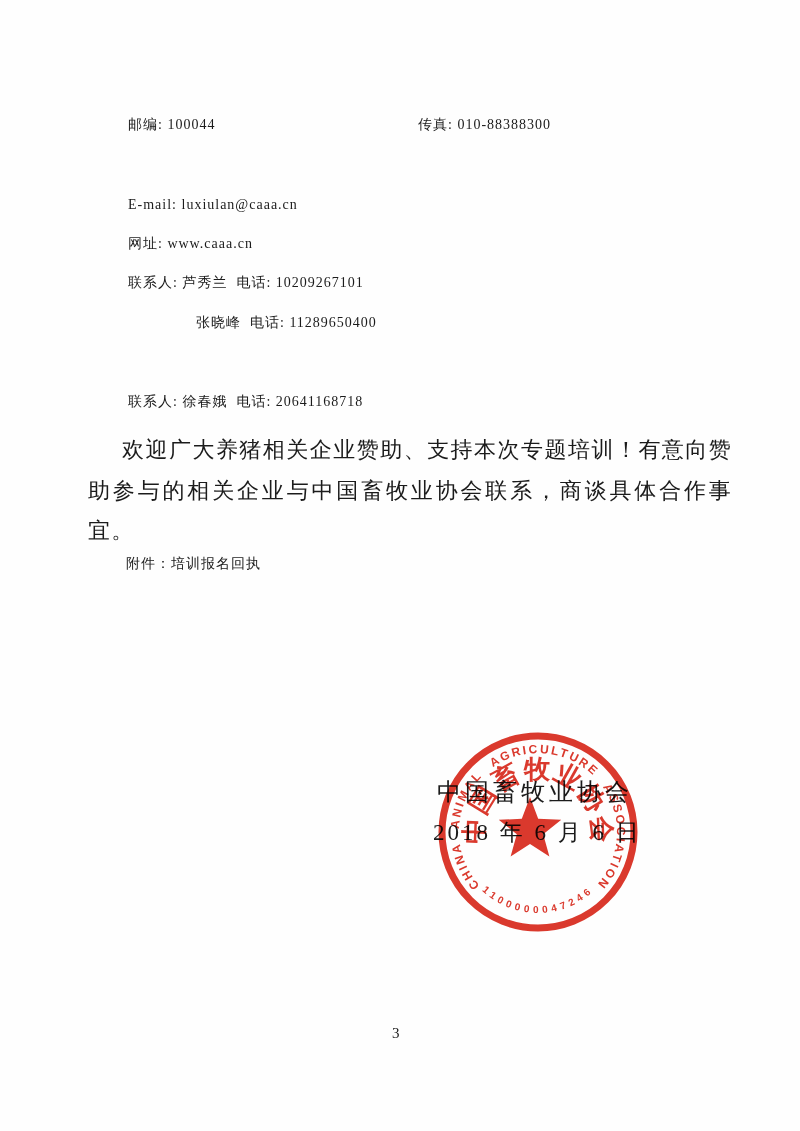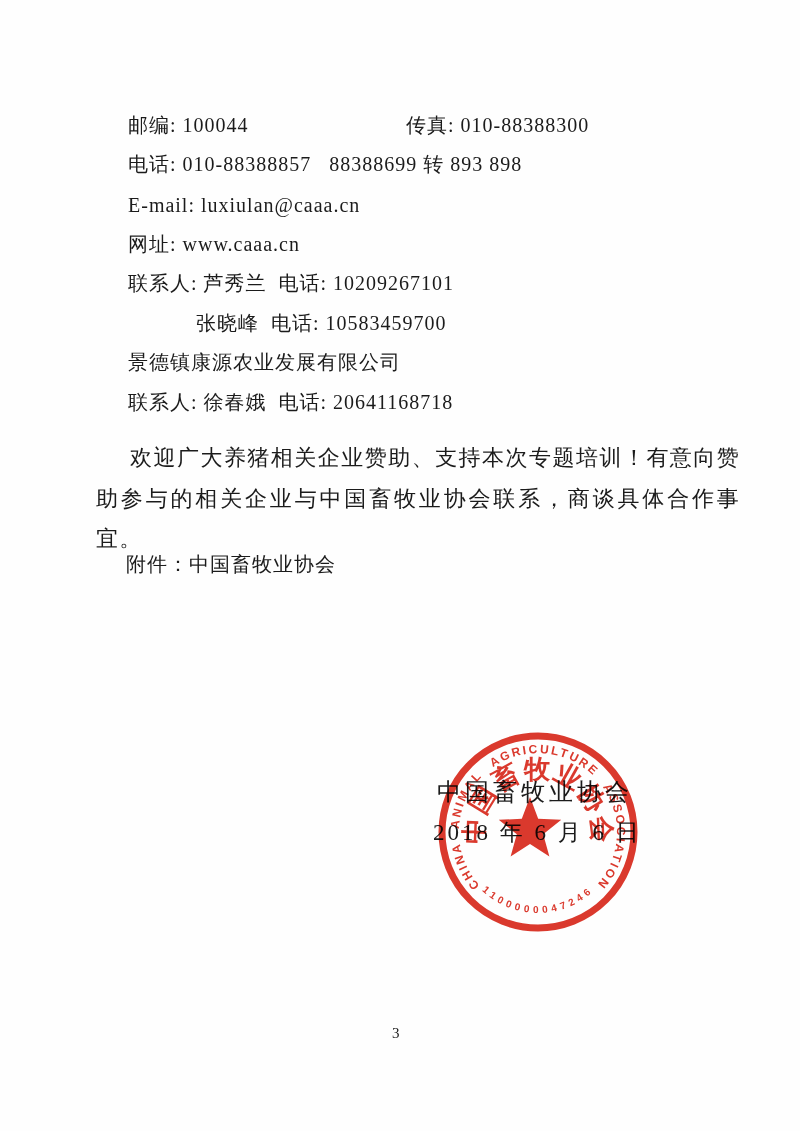--- a/index.html
+++ b/index.html
@@ -7,30 +7,30 @@
     position:relative;
     width:800px;height:1131px;
     margin:0 auto;
     background:#fefefe;
     overflow:hidden;
     font-family:"Liberation Serif","DejaVu Serif",serif;
     color:#1b1b1b;
   }
   .ln{
     position:absolute;
-    font-size:20px;
+    font-size:14px;
     letter-spacing:1px;
     white-space:pre;
     line-height:26px;
   }
   .para{
     position:absolute;
     left:88px;top:430px;
     width:644px;
-    margin:8px;
+    margin:0;
     font-size:22px;
     letter-spacing:1.2px;
     line-height:40.5px;
     text-indent:34px;
     text-align:justify;
   }
   .sig{
     position:absolute;
     white-space:pre;
   }
@@ -74,39 +74,37 @@
     letter-spacing:4px;
   }
 </style>
 </head>
 <body>
 
 <div class="page">
 
   <span class="ln" style="left:128px;top:112px">邮编: 100044</span>
 
-  <span class="ln" style="left:406px;top:112px">传真: 010-88388300</span>
+  <span class="ln" style="left:418px;top:112px">传真: 010-88388300</span>
 
-  <span class="ln" style="left:128px;top:151px">电话: 010-88388857   88388699 转 893 898</span>
 
   <span class="ln" style="left:128px;top:231px">网址: www.caaa.cn</span>
 
   <span class="ln" style="left:128px;top:192px">E-mail: luxiulan@caaa.cn</span>
 
   <span class="ln" style="left:128px;top:270px">联系人: 芦秀兰  电话: 10209267101</span>
 
-  <span class="ln" style="left:196px;top:310px">张晓峰  电话: 10583459700</span>
+  <span class="ln" style="left:196px;top:310px">张晓峰  电话: 11289650400</span>
 
-  <span class="ln" style="left:128px;top:349px">景德镇康源农业发展有限公司</span>
 
   <span class="ln" style="left:128px;top:389px">联系人: 徐春娥  电话: 20641168718</span>
 
   <p class="para">欢迎广大养猪相关企业赞助、支持本次专题培训！有意向赞助参与的相关企业与中国畜牧业协会联系，商谈具体合作事宜。</p>
 
-  <span class="ln" style="left:126px;top:551px">附件：中国畜牧业协会</span>
+  <span class="ln" style="left:126px;top:551px">附件：培训报名回执</span>
 
   <span class="ln sig sig-org">中国畜牧业协会</span>
 
   <span class="ln sig sig-date">2018 年 6 月 6 日</span>
 
   <svg class="seal-svg" viewBox="-105 -105 210 210">
     <defs>
       <path id="arcEn" d="M -55.9,55.9 A 79,79 0 1 1 55.9,55.9" fill="none"></path>
       <path id="arcCn" d="M -54,11 A 55,55 0 1 1 54,11" fill="none"></path>
       <path id="arcNum" d="M -57.3,57.3 A 81,81 0 0 0 57.3,57.3" fill="none"></path>

